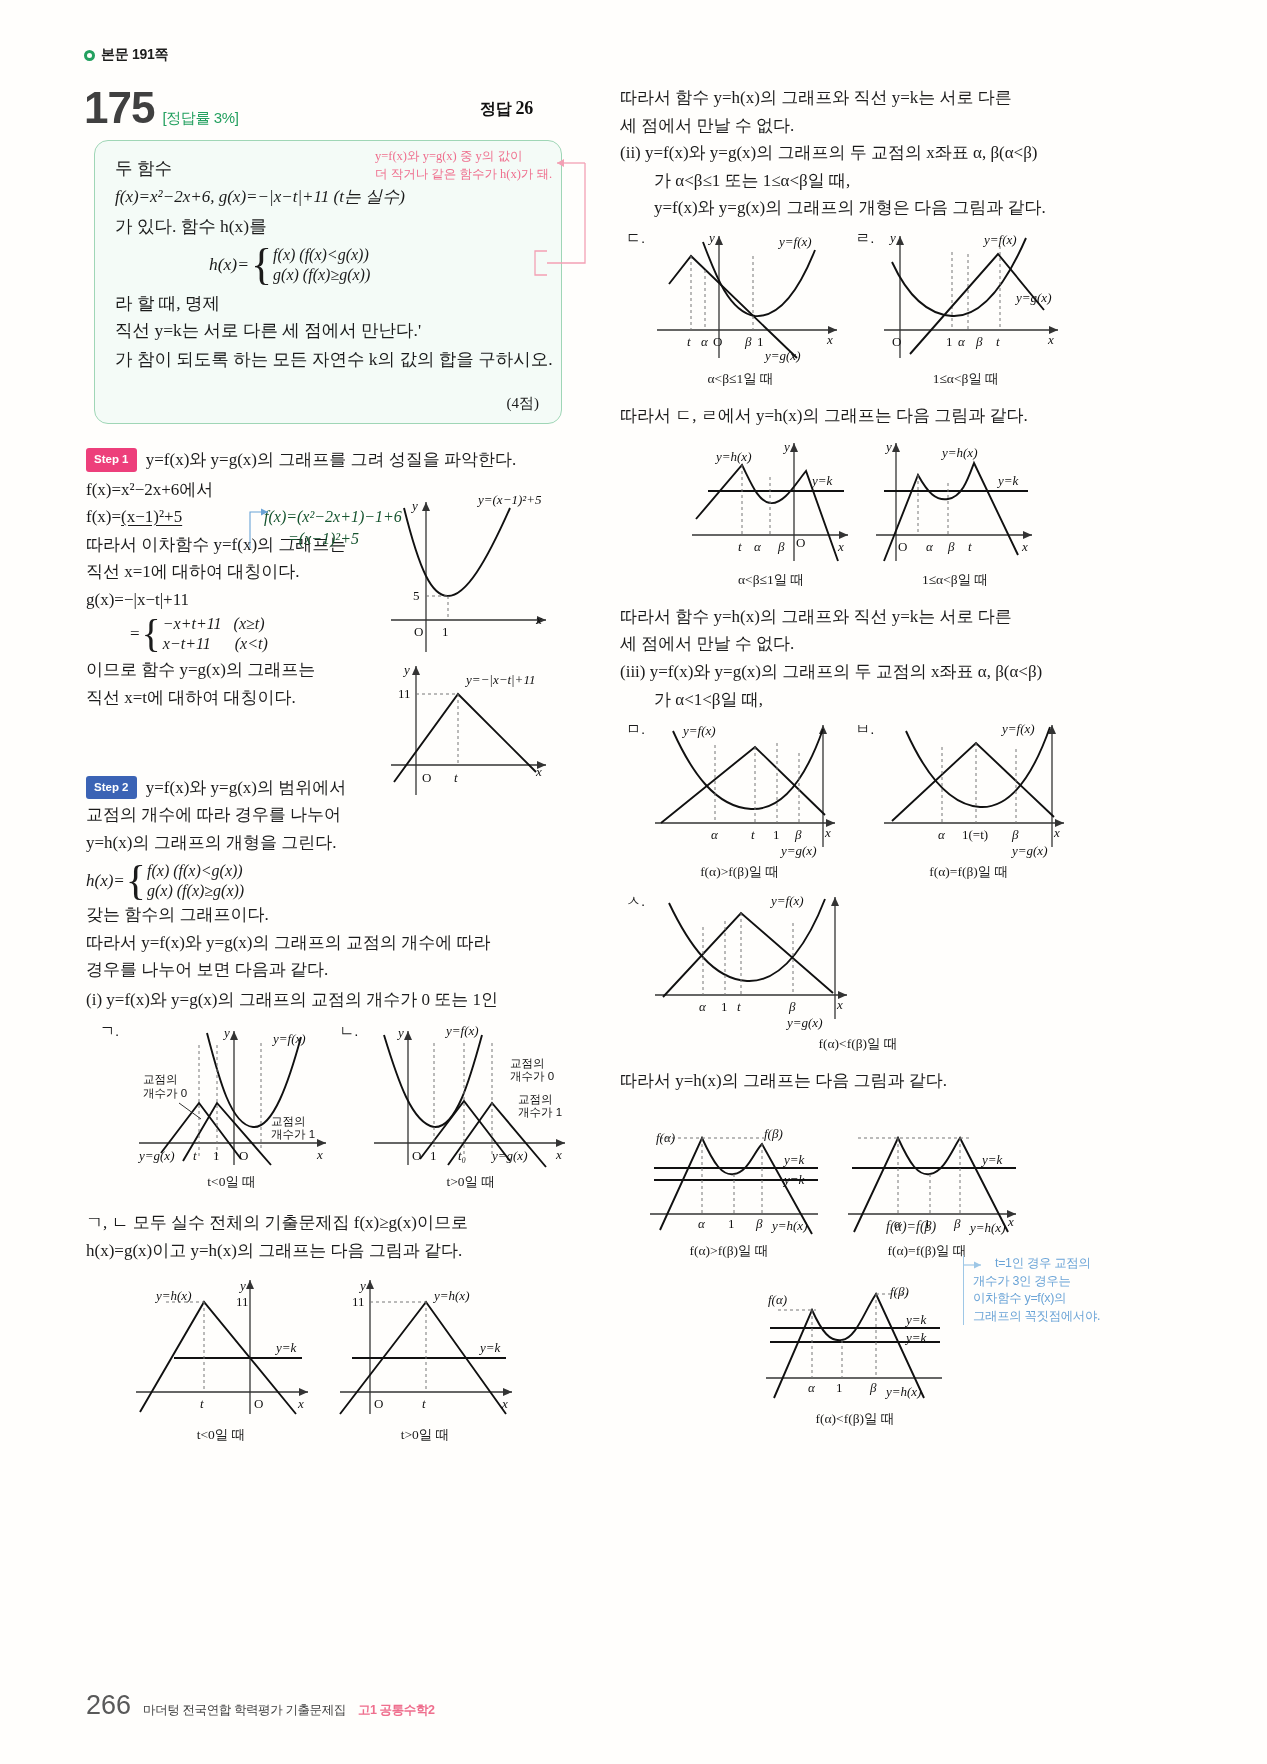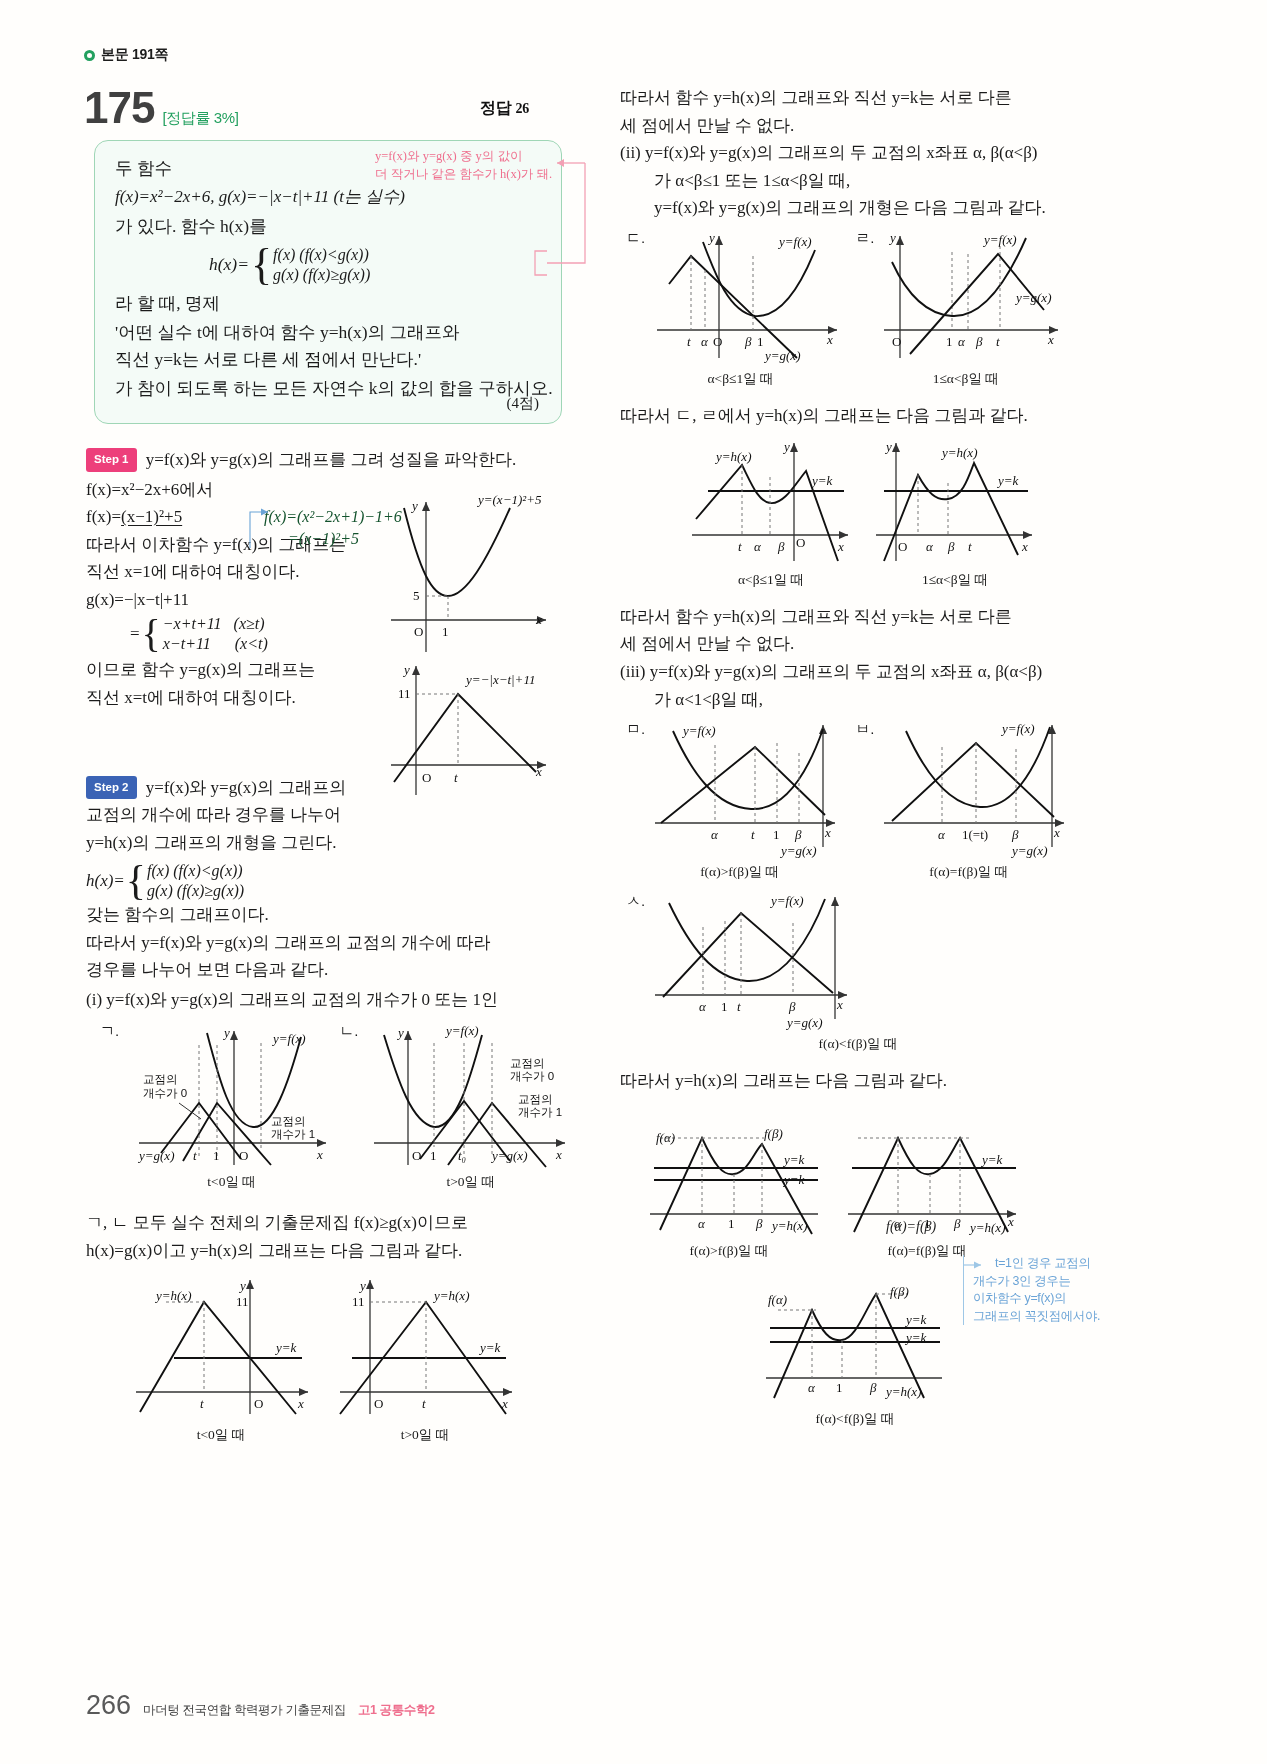--- a/index.html
+++ b/index.html
@@ -13,21 +13,21 @@
   }
   .page{position:absolute;inset:0;}
   
   .ref-line{position:absolute;left:84px;top:46px;display:flex;align-items:center;gap:6px;}
   .ref-dot{width:11px;height:11px;border-radius:50%;border:3px solid #23a05f;box-sizing:border-box;}
   .ref-text{font-family:"Liberation Sans",sans-serif;font-weight:bold;font-size:14px;color:#1d1d1d;letter-spacing:-.3px;}
   .qnum-row{position:absolute;left:84px;top:86px;display:flex;align-items:baseline;gap:8px;}
   .qnum{font-family:Liberation Sans, sans-serif;font-size:44px;font-weight:bold;color:#404040;letter-spacing:-1px;line-height:1;}
   .qrate{font-family:"Liberation Sans",sans-serif;font-size:15px;color:#23a05f;letter-spacing:-.4px;}
   .answer{position:absolute;left:480px;top:98px;font-family:"Liberation Sans",sans-serif;font-size:16px;font-weight:bold;color:#111;letter-spacing:-.3px;}
-  .answer .num{font-family:"Liberation Serif",serif;font-size:14px;font-weight:bold;}
+  .answer .num{font-family:"Liberation Serif",serif;font-size:18px;font-weight:bold;}
 
   
   .probbox{
     position:absolute;left:94px;top:140px;width:466px;height:282px;
     border:1.6px solid #9fd6b6;border-radius:14px;background:#f4fbf7;
   }
   .prob-inner{position:absolute;left:20px;top:14px;width:430px;font-size:17.5px;line-height:1.55;}
   .mathline{font-style:italic;}
   .indent1{margin-left:26px;}
   .indent2{margin-left:56px;}
@@ -110,21 +110,20 @@
       <div style="display:flex;align-items:center;margin-left:94px;margin-top:4px;">
         <span class="mathline">h(x)=</span>
         <span style="font-size:44px;line-height:.8;font-weight:300;margin:0 1px 0 2px;">{</span>
         <span style="display:inline-block;line-height:1.25;">
           <span class="mathline" style="display:block;font-size:16px;">f(x)  (f(x)&lt;g(x))</span>
           <span class="mathline" style="display:block;font-size:16px;">g(x)  (f(x)≥g(x))</span>
         </span>
       </div>
 
       <div class="tline" style="margin-top:5px;">라 할 때, 명제</div>
-      <div class="tline indent3" style="margin-top:2px;">'어떤 실수 t에 대하여 함수 y=h(x)의 그래프와</div>
       <div class="tline indent2">직선 y=k는 서로 다른 세 점에서 만난다.'</div>
       <div class="tline" style="margin-top:2px;">가 참이 되도록 하는 모든 자연수 k의 값의 합을 구하시오.</div>
     </div>
 
     <div class="points">(4점)</div>
 
     <div class="pink pink-note">
       <div>y=f(x)와 y=g(x) 중 y의 값이</div>
       <div>더 작거나 같은 함수가 h(x)가 돼.</div>
     </div>
@@ -202,21 +201,21 @@
         <text class="glb" x="68" y="122">t</text>
         <text class="glb" x="150" y="116">x</text>
         <text class="glb" x="18" y="14">y</text>
         <text class="glb" x="80" y="24">y=−|x−t|+11</text>
       </svg>
     </div>
 
     <div style="position:relative;margin-top:98px;width:280px;">
       <div>
         <span class="step step2">Step 2</span>
-        <span style="margin-left:5px;">y=f(x)와 y=g(x)의 그래프의</span>
+        <span style="margin-left:5px;">y=f(x)와 y=g(x)의 범위에서</span>
       </div>
       <div class="tline">교점의 개수에 따라 경우를 나누어</div>
       <div class="tline">y=h(x)의 그래프의 개형을 그린다.</div>
     </div>
 
     <div style="display:flex;align-items:center;margin-top:5px;">
       <span class="mathline">h(x)=</span>
       <span style="font-size:42px;line-height:.8;font-weight:300;margin:0 1px;">{</span>
       <span style="display:inline-block;line-height:1.25;">
         <span class="mathline" style="display:block;font-size:16px;">f(x)  (f(x)&lt;g(x))</span>

